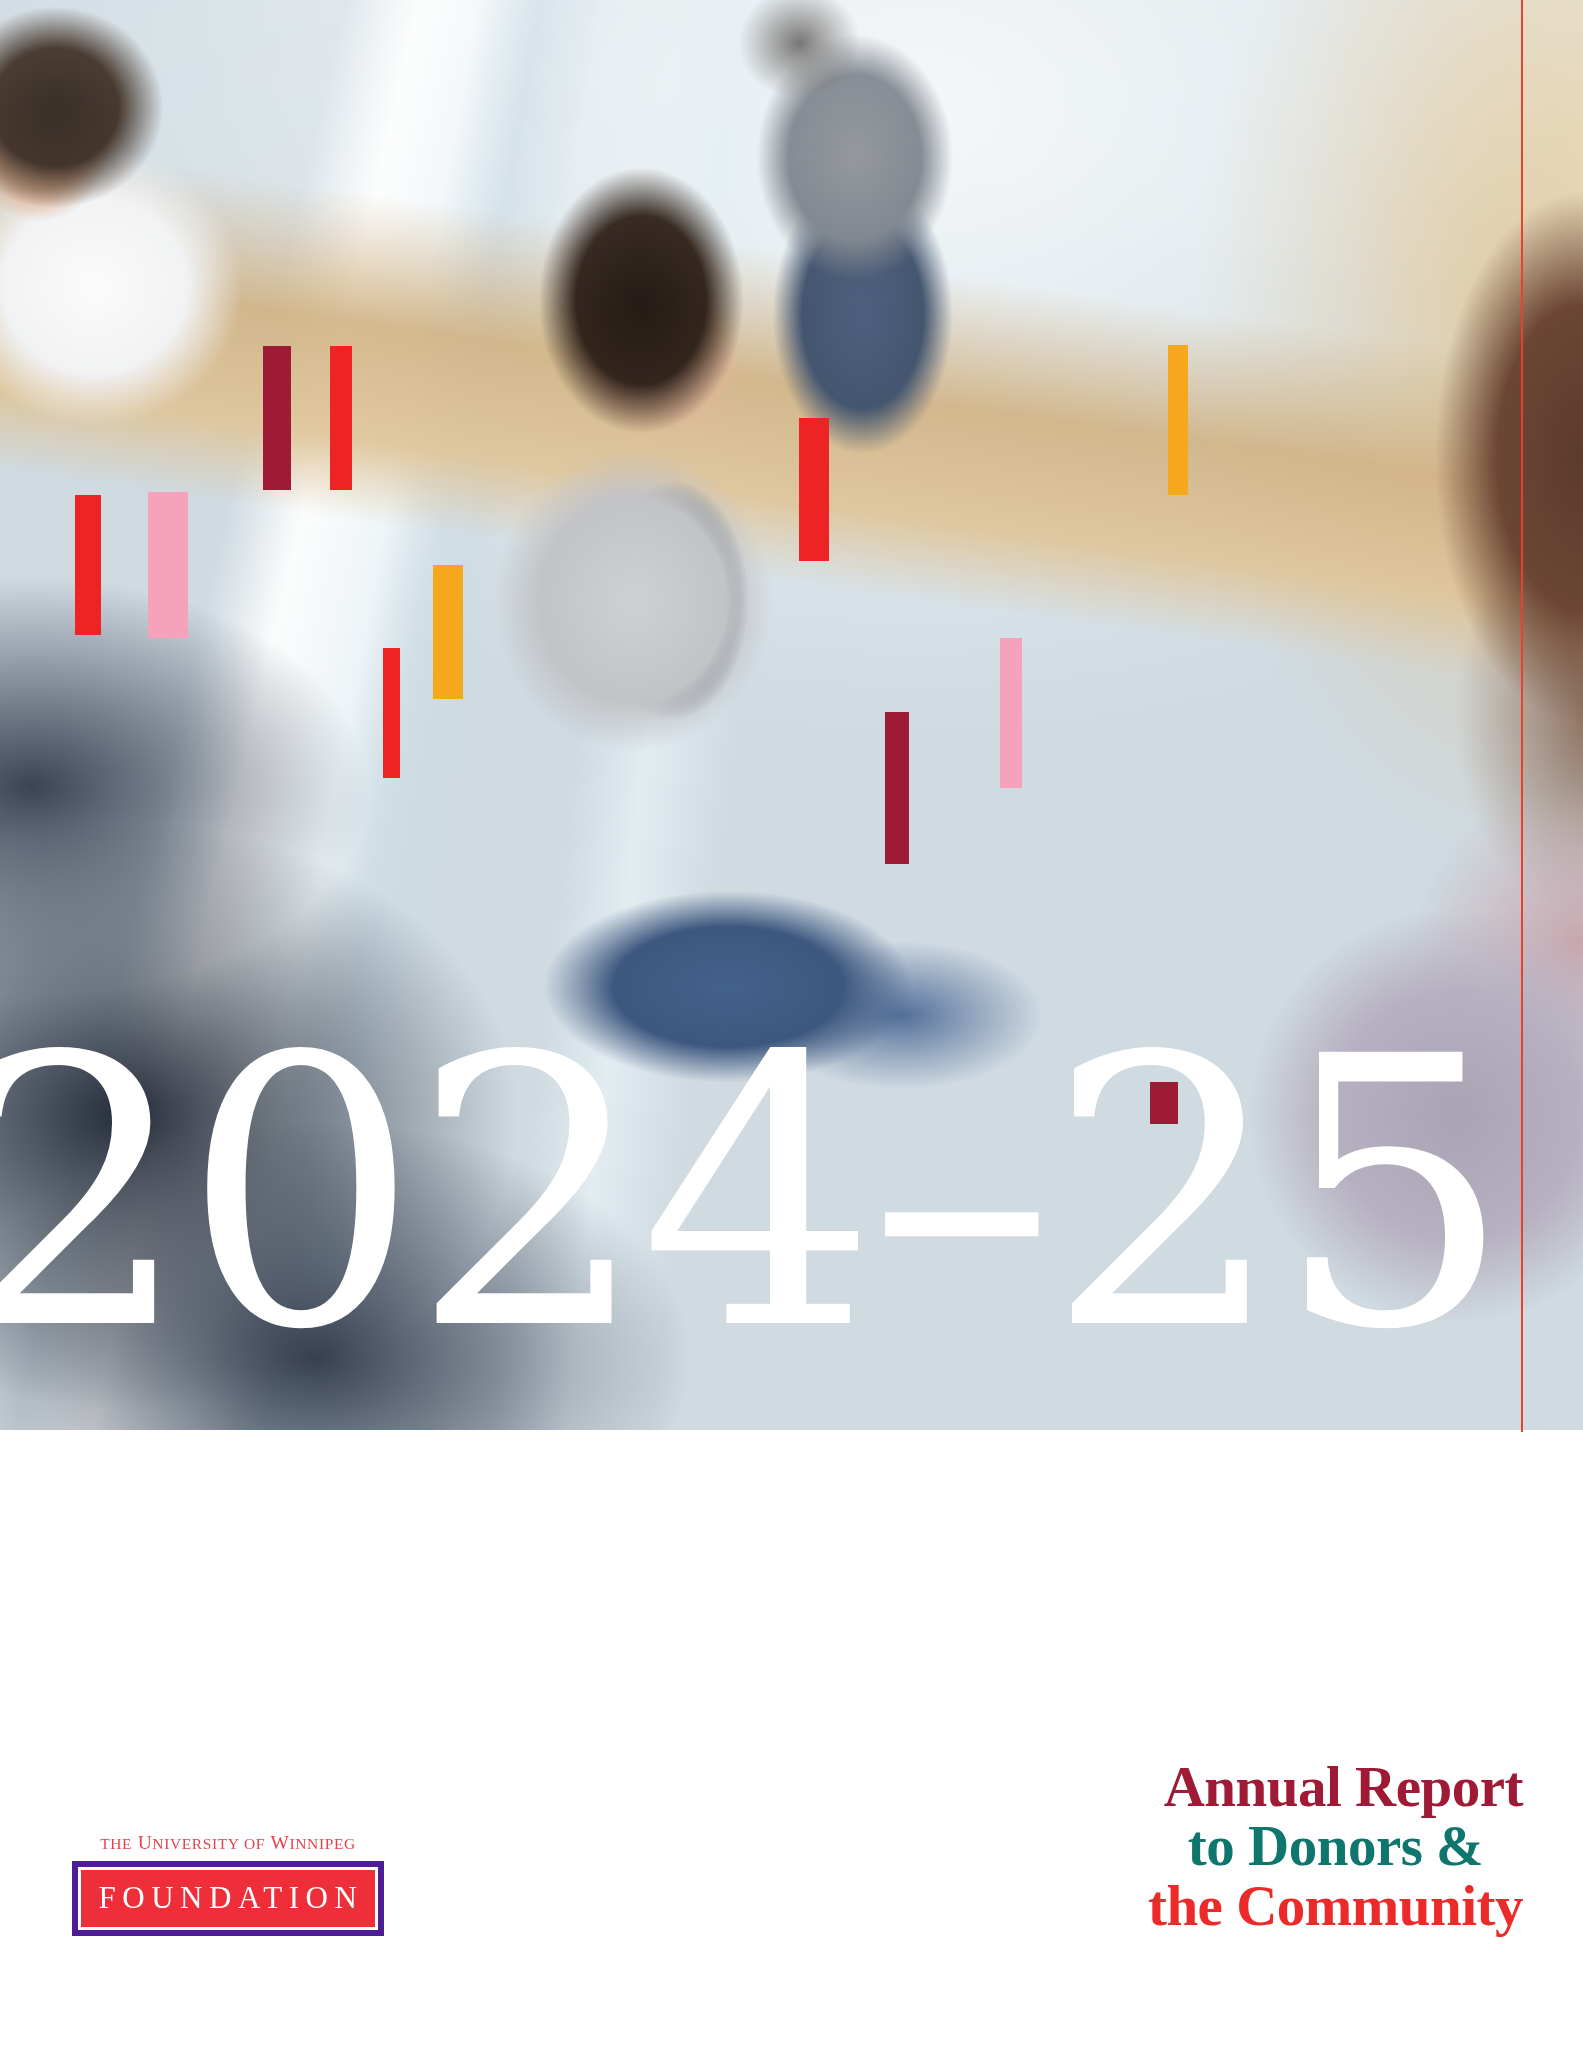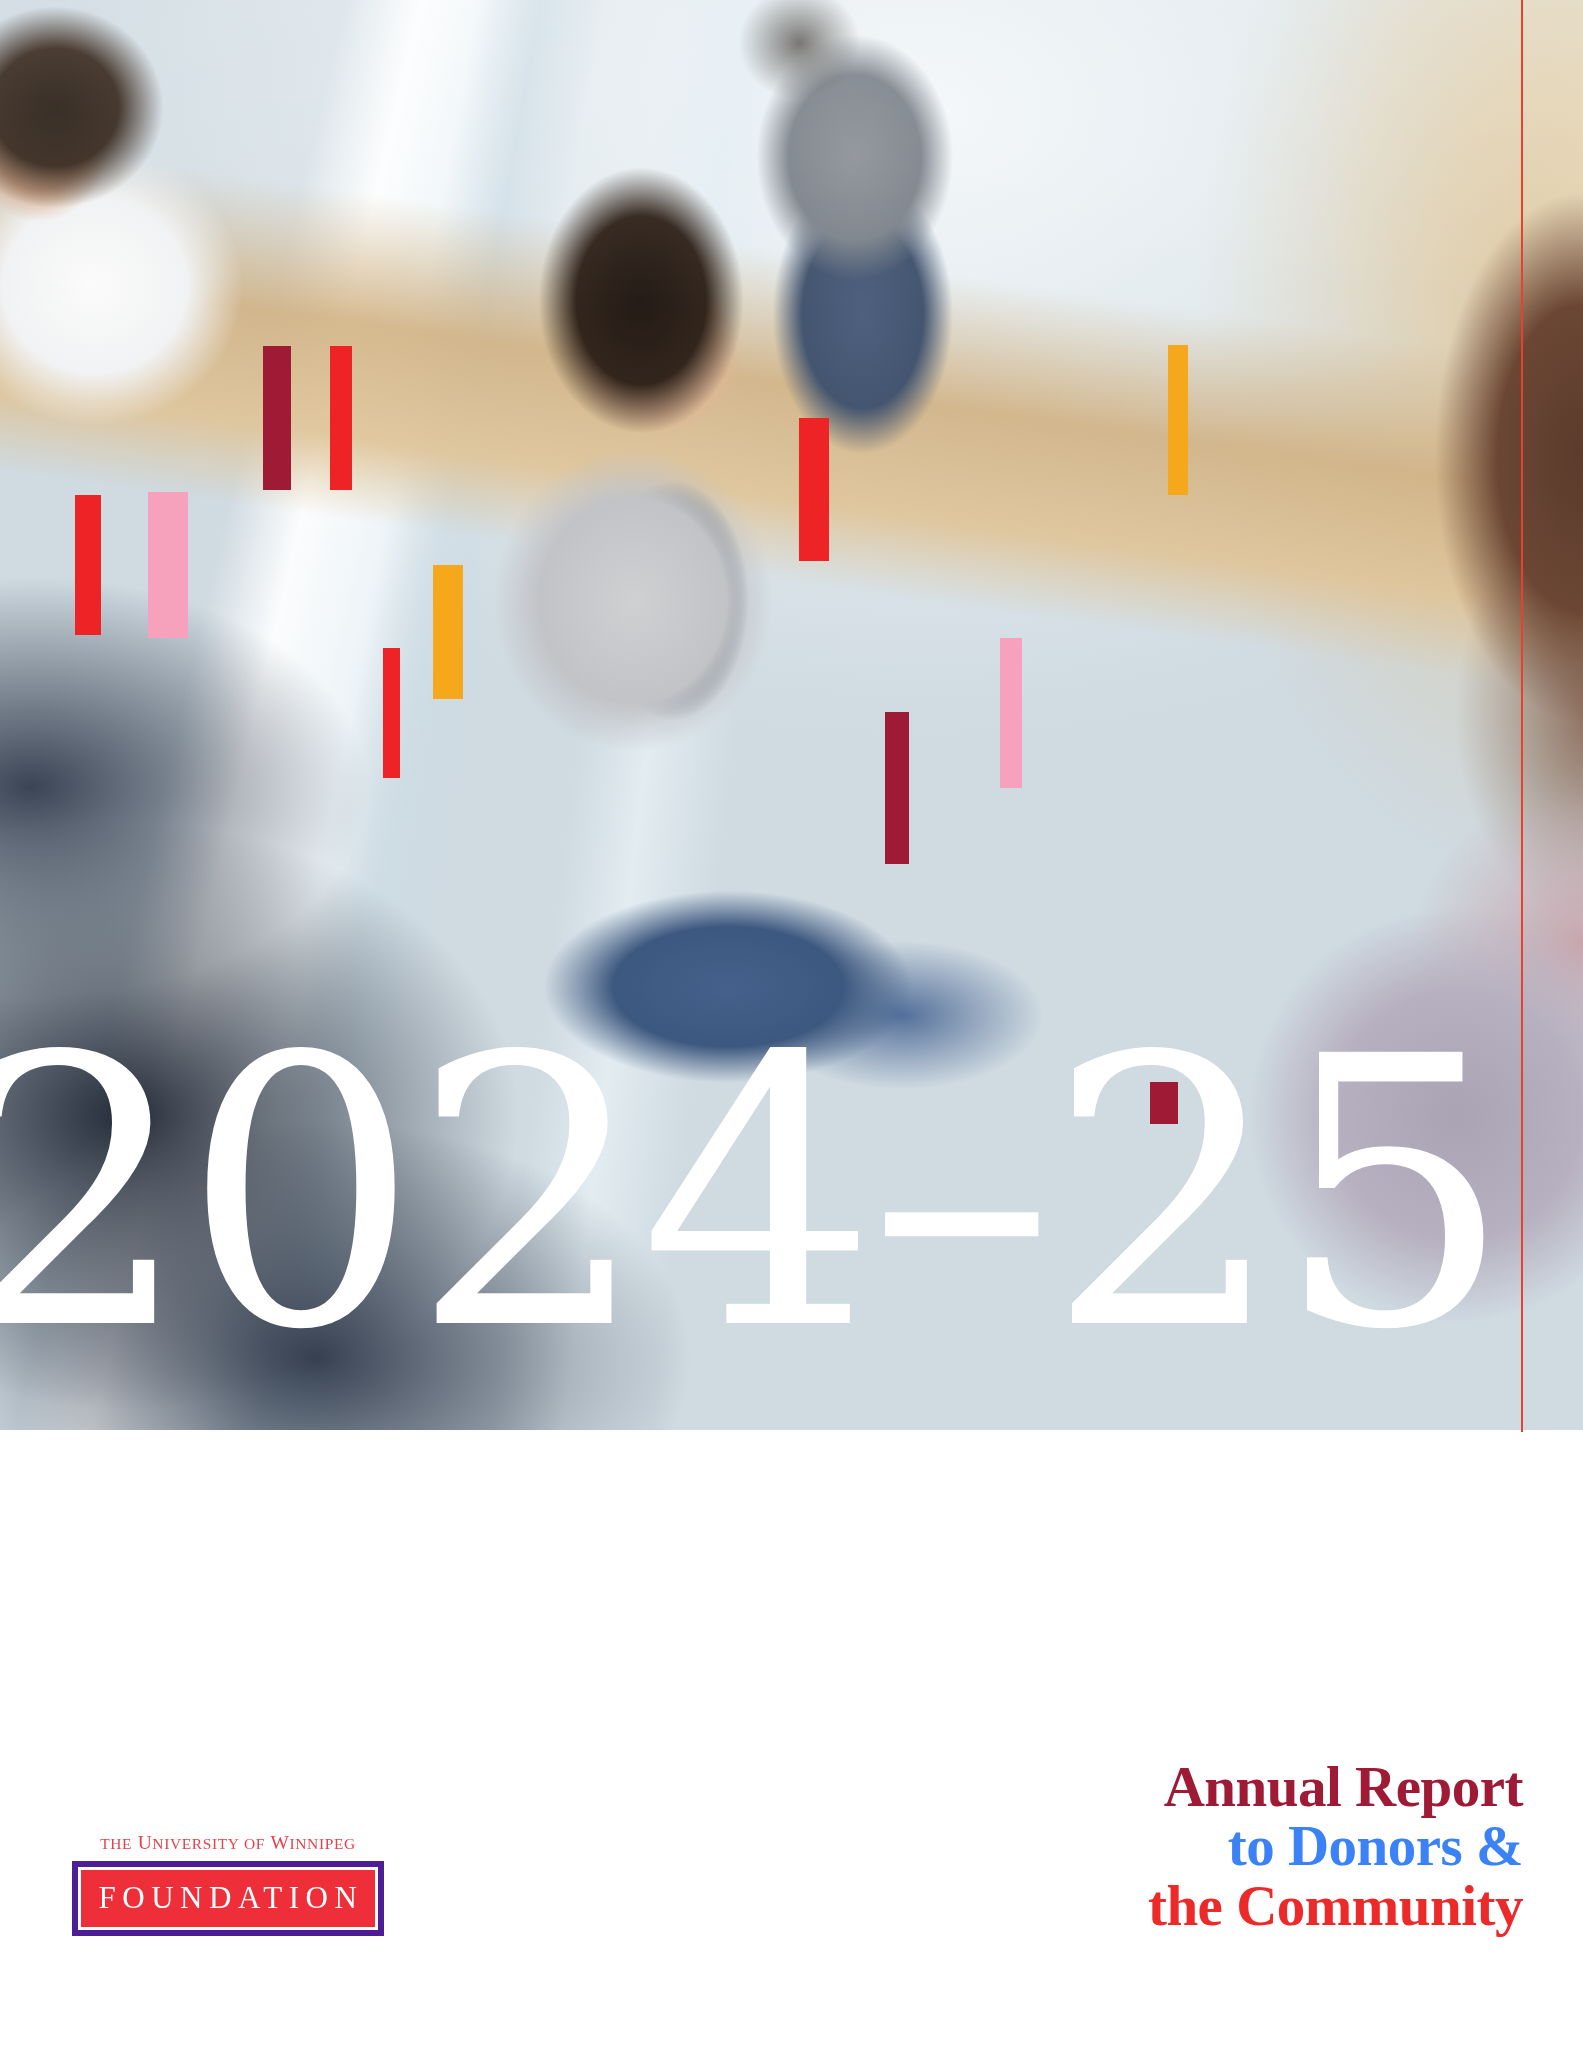--- a/index.html
+++ b/index.html
@@ -132,21 +132,21 @@
     position:absolute;
     right:60px; top:1757px;
     text-align:right;
     font-family:"Liberation Serif", serif;
     font-weight:700;
     font-size:57px;
     line-height:1.04;
     letter-spacing:-.5px;
   }
   .title-l1 { color:#9E1A35; }
-  .title-l2 { color:#3b82f6; }
+  .title-l2 { color:#0f766e;text-align:center; }
   .title-l3 { color:#ED2A2A; }
 
   
   .logo { position:absolute; left:72px; top:1832px; width:312px; }
   .logo-top {
     font-family:"Liberation Serif", serif;
     color:#E8404A;
     font-size:19.5px;
     letter-spacing:.6px;
     text-align:center;

